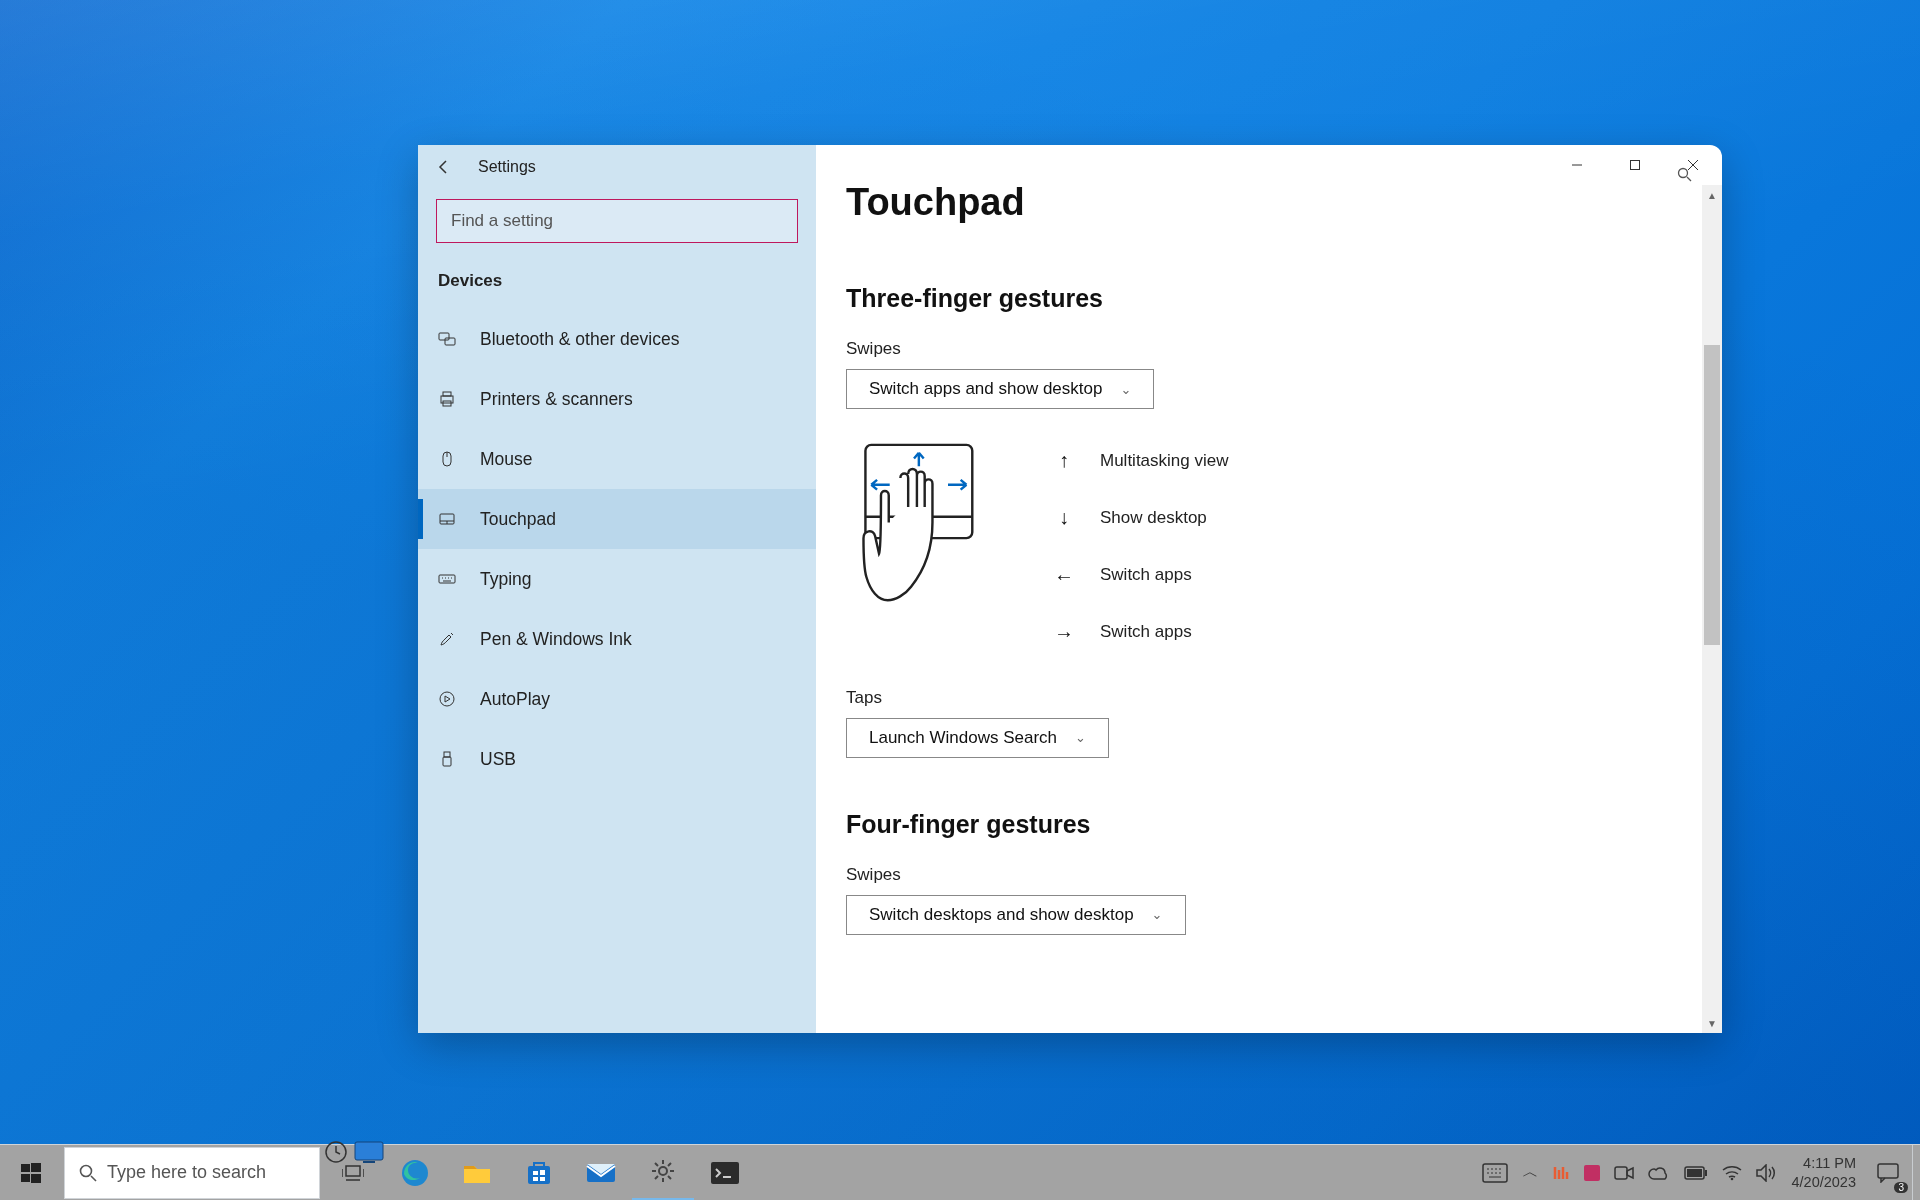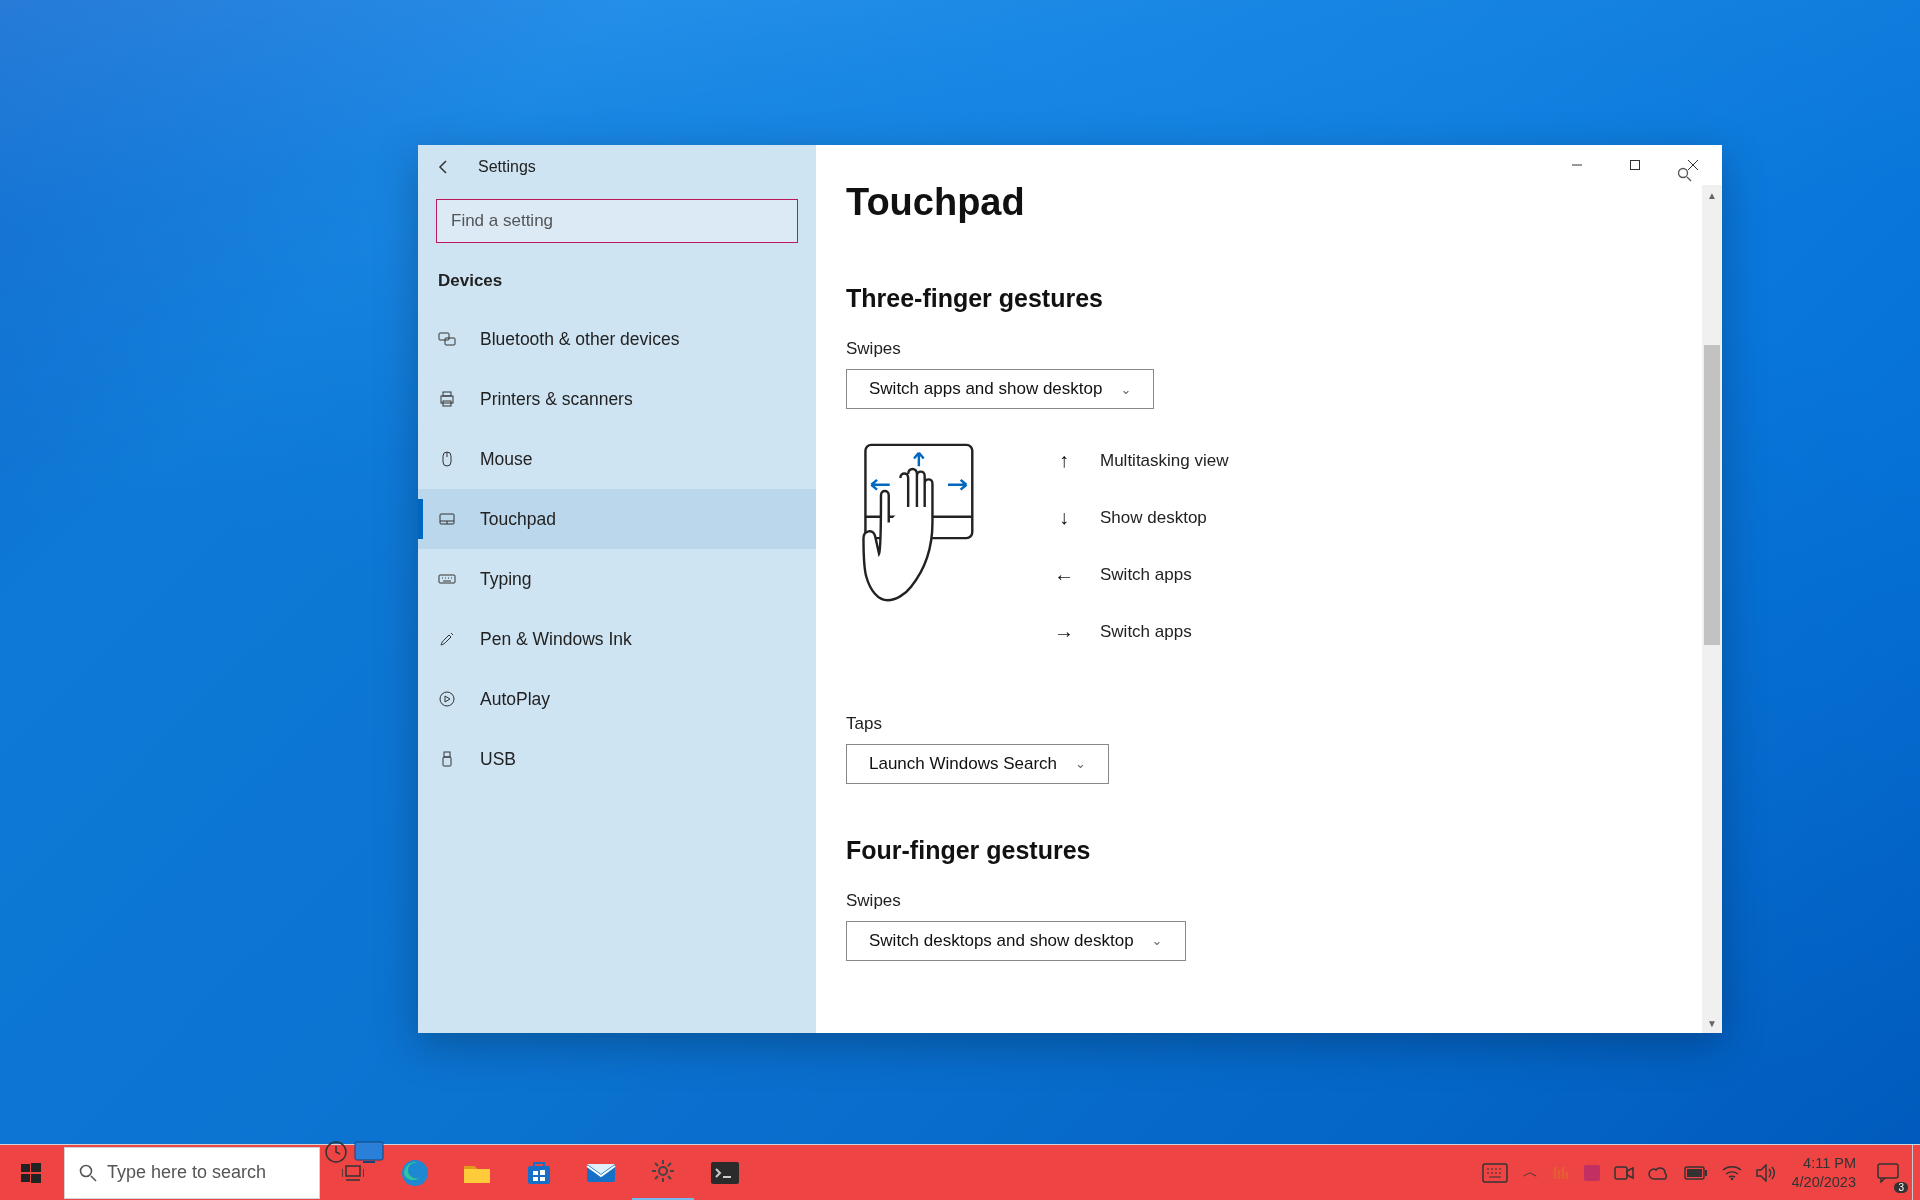--- a/index.html
+++ b/index.html
@@ -19,20 +19,21 @@
 }
 
 
 .window {
   position: absolute;
   left: 418px; top: 145px;
   width: 1304px; height: 888px;
   background: #fff;
   display: flex;
   box-shadow: 0 12px 40px rgba(0,0,0,0.25);
+  border-radius: 12px;
 }
 .sidebar {
   width: 398px;
   background: #cfe4f2;
   display: flex; flex-direction: column;
 }
 .titlebar {
   height: 44px;
   display: flex; align-items: center;
   padding-left: 6px;
@@ -105,21 +106,21 @@
 .touchpad-svg { width: 136px; }
 
 
 .scrollbar { position: absolute; right: 0; top: 40px; bottom: 0; width: 20px; background: #f0f0f0; }
 .scroll-thumb { position: absolute; left: 2px; right: 2px; top: 160px; height: 300px; background: #c2c2c2; }
 .scroll-arrow { position: absolute; left: 0; right: 0; height: 20px; display:flex;align-items:center;justify-content:center;font-size:10px;color:#666; }
 
 
 .taskbar {
   position: absolute; left: 0; right: 0; bottom: 0;
-  height: 56px; background: #ef4444;
+  height: 56px; background: #a3a3a3;
   display: flex; align-items: center;
   border-top: 1px solid #d0d4d8;
 }
 .start { width: 62px; height: 56px; display:flex;align-items:center;justify-content:center; }
 .search-box {
   display: flex; align-items: center; gap: 10px;
   width: 256px; height: 52px; margin: 2px;
   background: #fff; border: 1px solid #d0d4d8;
   padding-left: 14px;
   font-size: 18px; color: #555;
@@ -299,21 +300,21 @@
             <span class="arrow">←</span>
             <span>Switch apps</span>
           </div>
           <div class="gesture-row">
             <span class="arrow">→</span>
             <span>Switch apps</span>
           </div>
         </div>
       </div>
 
-      <div class="field-label" style="margin-top:30px">Taps</div>
+      <div class="field-label" style="margin-top:4px">Taps</div>
       <div class="combo" style="min-width:238px">
         <span>Launch Windows Search</span>
         <span class="chev">⌄</span>
       </div>
 
       <h2 class="section" style="margin-top:52px">Four-finger gestures</h2>
 
       <div class="field-label">Swipes</div>
       <div class="combo" style="min-width:318px">
         <span>Switch desktops and show desktop</span>

